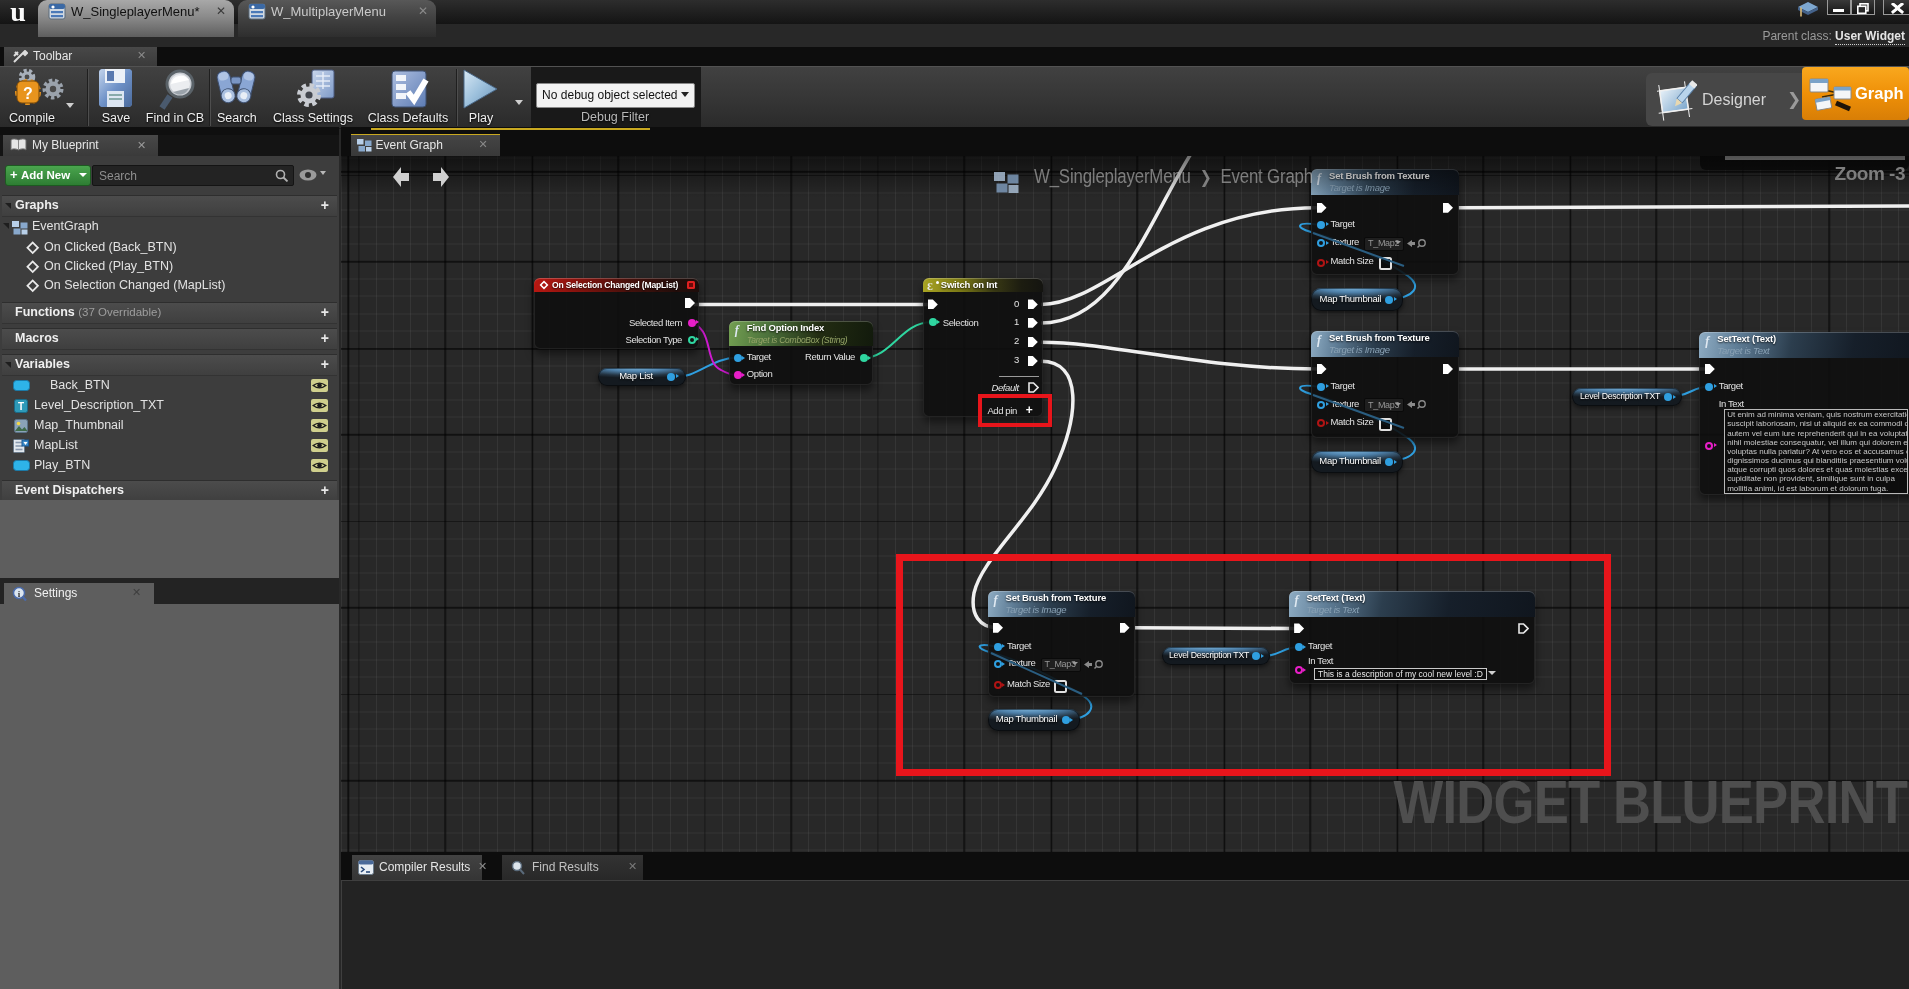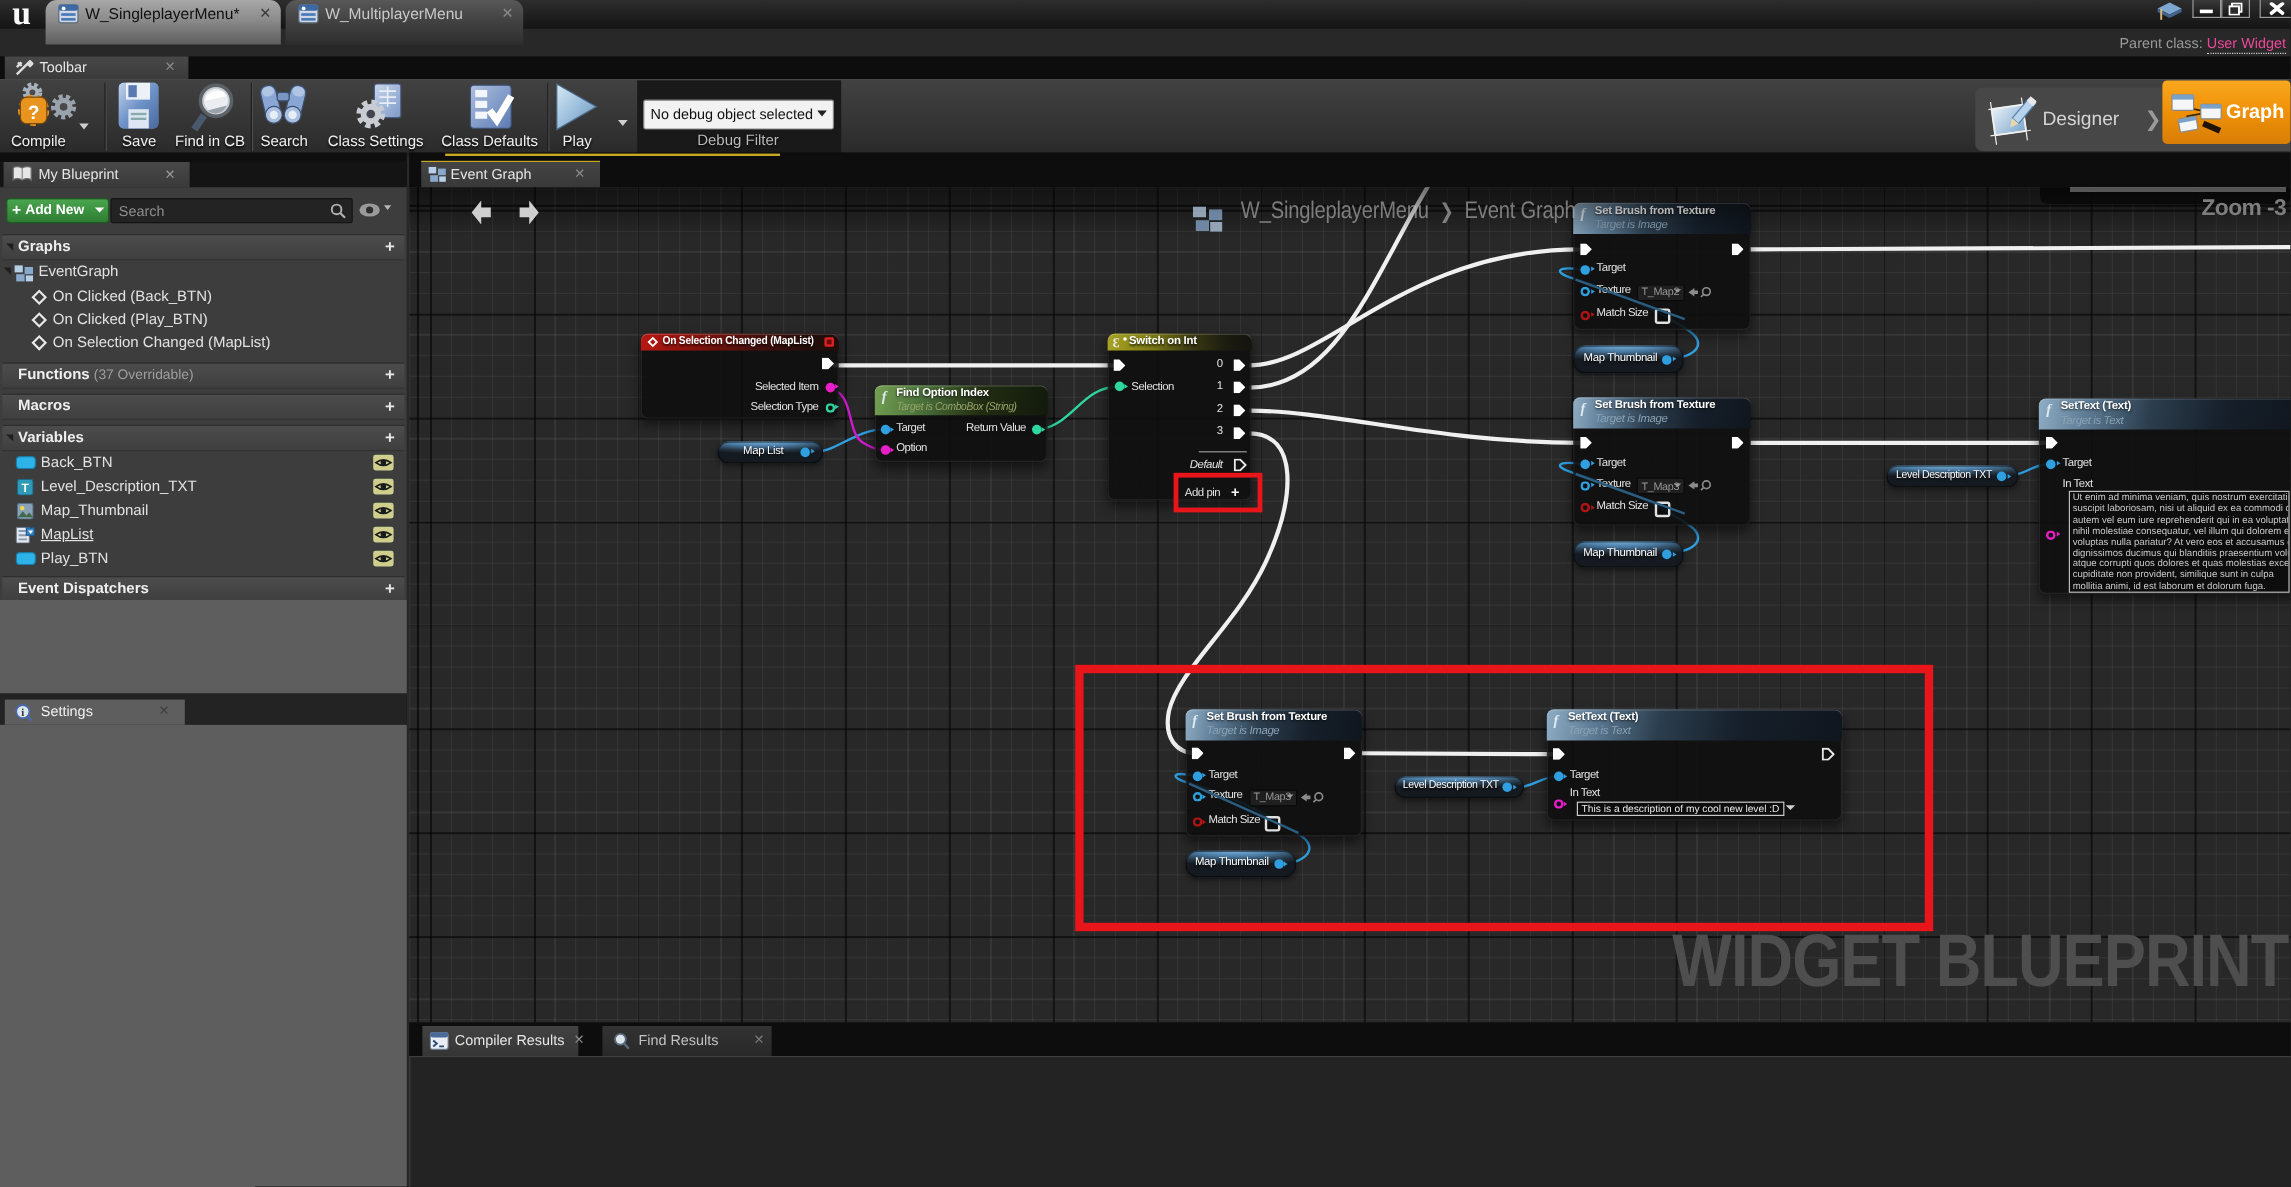--- a/index.html
+++ b/index.html
@@ -15,21 +15,21 @@
 .doctab.inactive .tlabel{color:#c9c9c9;}
 .doctab .tx{position:absolute;right:8px;top:4px;font-size:12px;color:#3a3a3a;}
 .doctab.inactive .tx{color:#8a8a8a;}
 #uelogo{position:absolute;left:2px;top:0px;width:32px;height:24px;color:#fafafa;font-family:"Liberation Serif",serif;font-size:28px;font-weight:bold;line-height:23px;text-align:center;}
 
 .winbtn{position:absolute;top:0;height:14px;border:1px solid #9a9a9a;border-top:none;background:linear-gradient(180deg,#3a3a3a,#161616);color:#f5f5f5;text-align:center;}
 
 #menubar{position:absolute;left:0;top:24px;width:1909px;height:23px;background:linear-gradient(180deg,#111 0%,#1c1c1c 60%,#111 100%);border-bottom:1px solid #000;}
 .menuitem{position:absolute;top:4px;font-size:13px;color:#e8e8e8;}
 #parentclass{position:absolute;top:29px;right:4px;font-size:12px;color:#9a9a9a;}
-#parentclass b{color:#ec4899;font-weight:normal;border-bottom:1px dotted #cfcfcf;padding-bottom:1px;}
+#parentclass b{color:#e5e5e5;font-weight:bold;border-bottom:1px dotted #cfcfcf;padding-bottom:1px;}
 
 #tbstrip{position:absolute;left:0;top:47px;width:1909px;height:19px;background:#0d0d0d;}
 .paneltab{position:absolute;background:linear-gradient(180deg,#484848,#3a3a3a);color:#e6e6e6;font-size:12px;}
 
 #toolbar{position:absolute;left:0;top:66px;width:1909px;height:61px;background:linear-gradient(180deg,#414141 0%,#353535 55%,#2a2a2a 100%);border-top:1px solid #525252;border-bottom:1px solid #191919;}
 .tbsep{position:absolute;top:2px;height:57px;width:1px;background:#1f1f1f;border-right:1px solid #4e4e4e;}
 .tblabel{position:absolute;top:44px;font-size:12.5px;color:#f0f0f0;text-align:center;text-shadow:0 1px 2px #000;}
 #debugzone{position:absolute;left:531px;top:0px;width:170px;height:61px;background:#191919;}
 #debugdrop{position:absolute;left:5px;top:16px;width:157px;height:23px;background:#f2f2f2;border:1px solid #888;border-radius:2px;font-size:12px;color:#111;line-height:23px;text-align:center;}
 #debuglabel{position:absolute;left:0;top:43px;width:168px;text-align:center;font-size:12.5px;color:#b9b9b9;text-shadow:0 1px 2px #000;}
@@ -379,21 +379,21 @@
 
   <div class="sechdr" style="top:198px;">
           <span class="st">Variables</span>
           <span class="plus">+</span>
     <span style="position:absolute;left:3px;top:7px;width:0;height:0;border-top:6px solid #1e1e1e;border-left:6px solid transparent;"></span>
         </div>
   <div class="lprow" style="top:220px;">
     <svg style="position:absolute;left:13px;top:4px;" width="17" height="11">
             <rect x="0.5" y="0.5" width="16" height="10" rx="3" fill="#2eb3e8" stroke="#1a7aa8"></rect>
           </svg>
-    <span style="position:absolute;left:34px;top:2px;">Back_BTN</span>
+    <span style="position:absolute;left:50px;top:2px;">Back_BTN</span>
           <span class="eyebox"><svg width="17" height="13">
               <path d="M2.2,6.5 Q8.5,1.8 14.8,6.5 Q8.5,11.2 2.2,6.5 Z" fill="none" stroke="#1b1b1b" stroke-width="1.4"></path>
               <circle cx="8.5" cy="6.5" r="2.3" fill="#1b1b1b"></circle>
             </svg></span>
   </div>
   <div class="lprow" style="top:240px;">
     <svg style="position:absolute;left:14px;top:3px;" width="14" height="14">
             <rect x="0.5" y="0.5" width="13" height="13" rx="2" fill="#2e9ab8" stroke="#1a6a88"></rect>
             <text x="7" y="11" font-size="10" font-weight="bold" fill="#fff" text-anchor="middle">T</text>
           </svg>
@@ -417,21 +417,21 @@
   </div>
   <div class="lprow" style="top:280px;">
     <svg style="position:absolute;left:13px;top:3px;" width="16" height="14">
             <rect x="0.5" y="0.5" width="11" height="13" rx="1" fill="#e2e8ee" stroke="#6a7a8a"></rect>
             <line x1="2.5" y1="3.5" x2="9.5" y2="3.5" stroke="#8a9ab0" stroke-width="1.6"></line>
             <line x1="2.5" y1="7" x2="9.5" y2="7" stroke="#8a9ab0" stroke-width="1.6"></line>
             <line x1="2.5" y1="10.5" x2="9.5" y2="10.5" stroke="#8a9ab0" stroke-width="1.6"></line>
             <rect x="9" y="1" width="6.5" height="6" fill="#3a8ac8" stroke="#1a5a98"></rect>
             <polygon points="10.5,3 14.5,3 12.5,6" fill="#fff"></polygon>
           </svg>
-    <span style="position:absolute;left:34px;top:2px;text-decoration:underline;">MapList</span>
+    <span style="position:absolute;left:34px;top:2px;">MapList</span>
           <span class="eyebox"><svg width="17" height="13">
               <path d="M2.2,6.5 Q8.5,1.8 14.8,6.5 Q8.5,11.2 2.2,6.5 Z" fill="none" stroke="#1b1b1b" stroke-width="1.4"></path>
               <circle cx="8.5" cy="6.5" r="2.3" fill="#1b1b1b"></circle>
             </svg></span>
   </div>
   <div class="lprow" style="top:300px;">
     <svg style="position:absolute;left:13px;top:4px;" width="17" height="11">
             <rect x="0.5" y="0.5" width="16" height="10" rx="3" fill="#2eb3e8" stroke="#1a7aa8"></rect>
           </svg>
     <span style="position:absolute;left:34px;top:2px;">Play_BTN</span>

